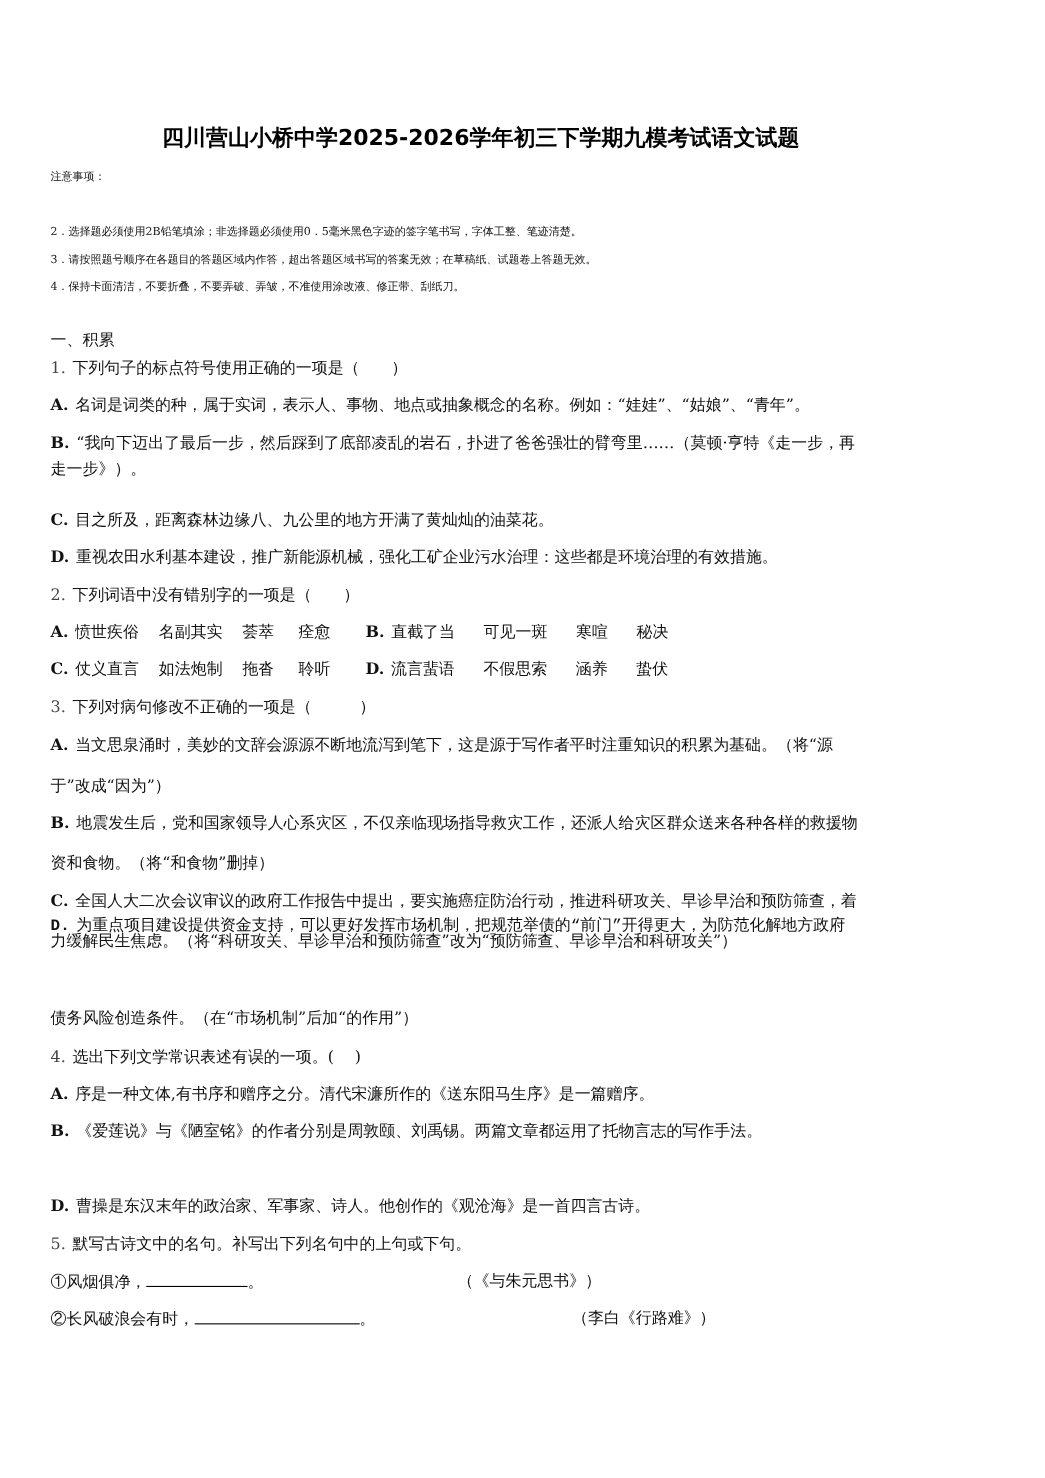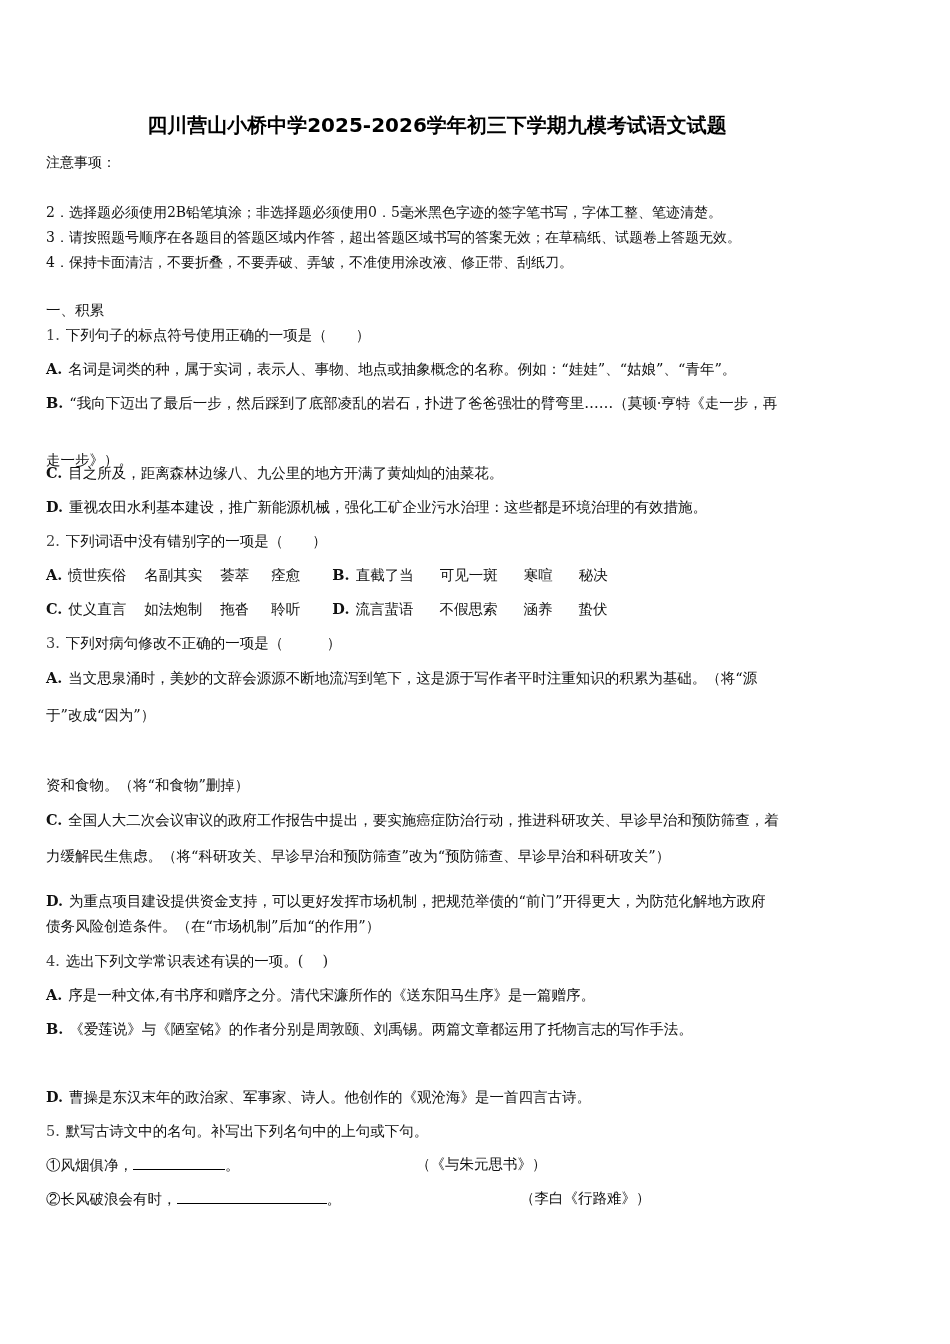--- a/index.html
+++ b/index.html
@@ -11,21 +11,21 @@
     .page { position: absolute; left: 0; top: 0; width: 950px; height: 1344px; }
     .title {
       position: absolute; left: 0; top: 112px; width: 874px; text-align: center;
       font-family: "DejaVu Sans", "Liberation Sans", sans-serif;
       font-weight: bold; font-size: 20px; letter-spacing: 0px; color: #000;
     }
     .line {
       position: absolute; left: 46px; white-space: nowrap;
       font-size: 14.5px; line-height: 20px;
     }
-    .notice { font-size: 14px; }
+    .notice { font-size: 10px; }
     .opt-label { font-weight: bold; margin-right: 6px; }
     .qnum { color: #444; margin-right: 6px; }
     .word { display: inline-block; margin-right: 18px; }
     .blank { display: inline-block; border-bottom: 1px solid #000; height: 14px; vertical-align: baseline; }
     .src { position: absolute; white-space: nowrap; font-size: 14.5px; }
   </style>
 </head>
 <body>
 
 <div class="page">
@@ -41,21 +41,21 @@
 
   <div class="line" style="top:325px;">
     <span class="qnum">1.</span><span>下列句子的标点符号使用正确的一项是（　　）</span>
   </div>
   <div class="line" style="top:359px;">
     <span class="opt-label">A.</span><span>名词是词类的种，属于实词，表示人、事物、地点或抽象概念的名称。例如：“娃娃”、“姑娘”、“青年”。</span>
   </div>
   <div class="line" style="top:393px;">
     <span class="opt-label">B.</span><span>“我向下迈出了最后一步，然后踩到了底部凌乱的岩石，扑进了爸爸强壮的臂弯里……（莫顿·亨特《走一步，再</span>
   </div>
-  <div class="line" style="top:450px;">走一步》）。</div>
+  <div class="line" style="top:417px;">走一步》）。</div>
   <div class="line" style="top:463px;">
     <span class="opt-label">C.</span><span>目之所及，距离森林边缘八、九公里的地方开满了黄灿灿的油菜花。</span>
   </div>
   <div class="line" style="top:497px;">
     <span class="opt-label">D.</span><span>重视农田水利基本建设，推广新能源机械，强化工矿企业污水治理：这些都是环境治理的有效措施。</span>
   </div>
 
   <div class="line" style="top:531px;">
     <span class="qnum">2.</span><span>下列词语中没有错别字的一项是（　　）</span>
   </div>
@@ -66,26 +66,29 @@
     <span class="opt-label">C.</span><span class="word">仗义直言</span><span class="word">如法炮制</span><span class="word" style="margin-right:22px">拖沓</span><span class="word" style="margin-right:32px">聆听</span><span class="opt-label">D.</span><span class="word" style="margin-right:26px">流言蜚语</span><span class="word" style="margin-right:26px">不假思索</span><span class="word" style="margin-right:26px">涵养</span><span class="word">蛰伏</span>
   </div>
 
   <div class="line" style="top:633px;">
     <span class="qnum">3.</span><span>下列对病句修改不正确的一项是（　　　）</span>
   </div>
   <div class="line" style="top:668px;">
     <span class="opt-label">A.</span><span>当文思泉涌时，美妙的文辞会源源不断地流泻到笔下，这是源于写作者平时注重知识的积累为基础。（将“源</span>
   </div>
   <div class="line" style="top:705px;">于”改成“因为”）</div>
+  <div class="line" style="top:739px;">
+    <span class="opt-label">B.</span><span>地震发生后，党和国家领导人心系灾区，不仅亲临现场指导救灾工作，还派人给灾区群众送来各种各样的救援物</span>
+  </div>
   <div class="line" style="top:775px;text-align:center;">资和食物。（将“和食物”删掉）</div>
   <div class="line" style="top:810px;">
     <span class="opt-label">C.</span><span>全国人大二次会议审议的政府工作报告中提出，要实施癌症防治行动，推进科研攻关、早诊早治和预防筛查，着</span>
   </div>
   <div class="line" style="top:846px;">力缓解民生焦虑。（将“科研攻关、早诊早治和预防筛查”改为“预防筛查、早诊早治和科研攻关”）</div>
-  <div class="line" style="top:891px;">
+  <div class="line" style="top:832px;font-family:Liberation Mono, monospace;">
     <span class="opt-label">D.</span><span>为重点项目建设提供资金支持，可以更好发挥市场机制，把规范举债的“前门”开得更大，为防范化解地方政府</span>
   </div>
   <div class="line" style="top:916px;">债务风险创造条件。（在“市场机制”后加“的作用”）</div>
 
   <div class="line" style="top:951px;">
     <span class="qnum">4.</span><span>选出下列文学常识表述有误的一项。(　 )</span>
   </div>
   <div class="line" style="top:985px;">
     <span class="opt-label">A.</span><span>序是一种文体,有书序和赠序之分。清代宋濂所作的《送东阳马生序》是一篇赠序。</span>
   </div>

